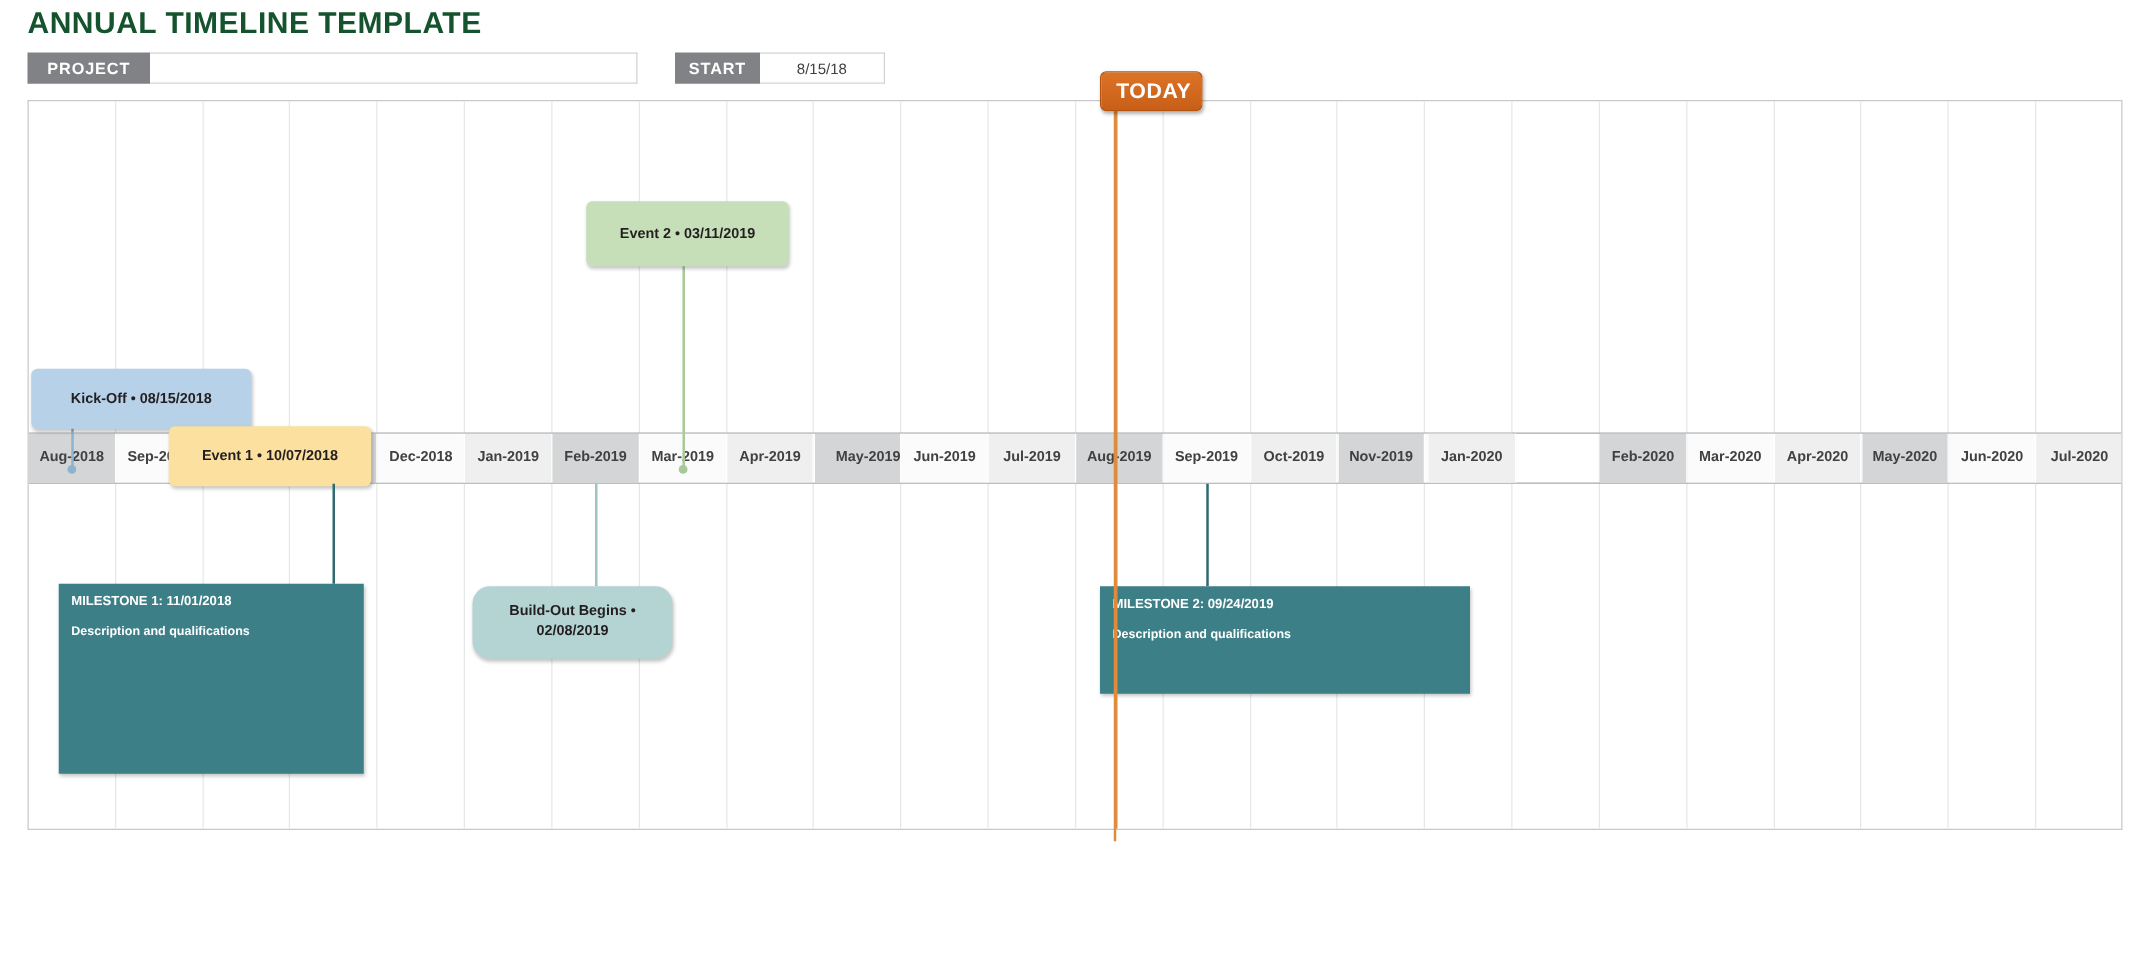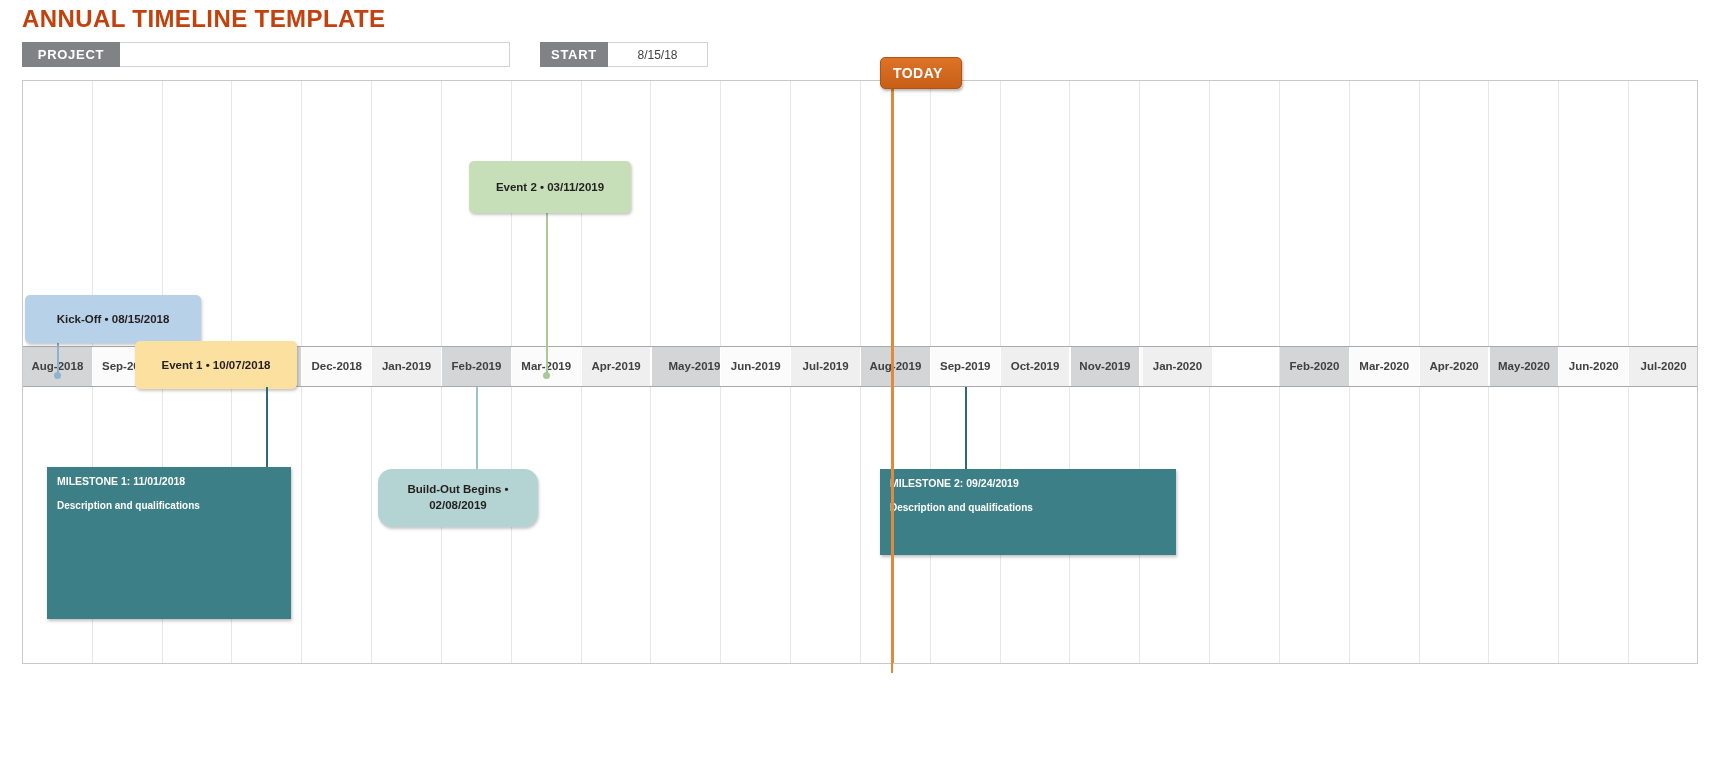--- a/index.html
+++ b/index.html
@@ -9,21 +9,21 @@
     font-family: "Liberation Sans", sans-serif;
     overflow: hidden;
   }
   #root { position: relative; width: 1720px; height: 774px; }
 
   
   .page-title {
     position: absolute; left: 22px; top: 5px;
     font-size: 24px; font-weight: bold;
     letter-spacing: 0.4px;
-    color: #c2410c;
+    color: #14532d;
   }
   .field-row { position: absolute; left: 22px; top: 42px; height: 25px; }
   .field-label {
     display: inline-block; vertical-align: top;
     height: 25px; line-height: 25px;
     background: #808285; color: #ffffff;
     font-size: 13px; font-weight: bold; letter-spacing: 0.7px;
     text-align: center;
   }
   .field-input {
@@ -117,21 +117,21 @@
   
   #today-line {
     position: absolute; top: 0; bottom: 0;
     width: 2px; background: #e08b3c;
   }
   #today-badge {
     position: absolute;
     background: linear-gradient(180deg,#dd7326 0%,#c85f18 100%);
     border: 1px solid #b2540f;
     border-radius: 5px;
-    color: #ffffff; font-weight: bold; font-size: 14px;
+    color: #ffffff; font-weight: bold; font-size: 17px;
     letter-spacing: 0.5px;
     display: flex; align-items: center;
     padding-left: 12px;
     box-shadow: 1px 2px 3px rgba(0,0,0,0.3);
     z-index: 20;
   }
   #today-line-top {
     position: absolute; width: 2px; background: #e08b3c; z-index: 5;
   }
 </style>

